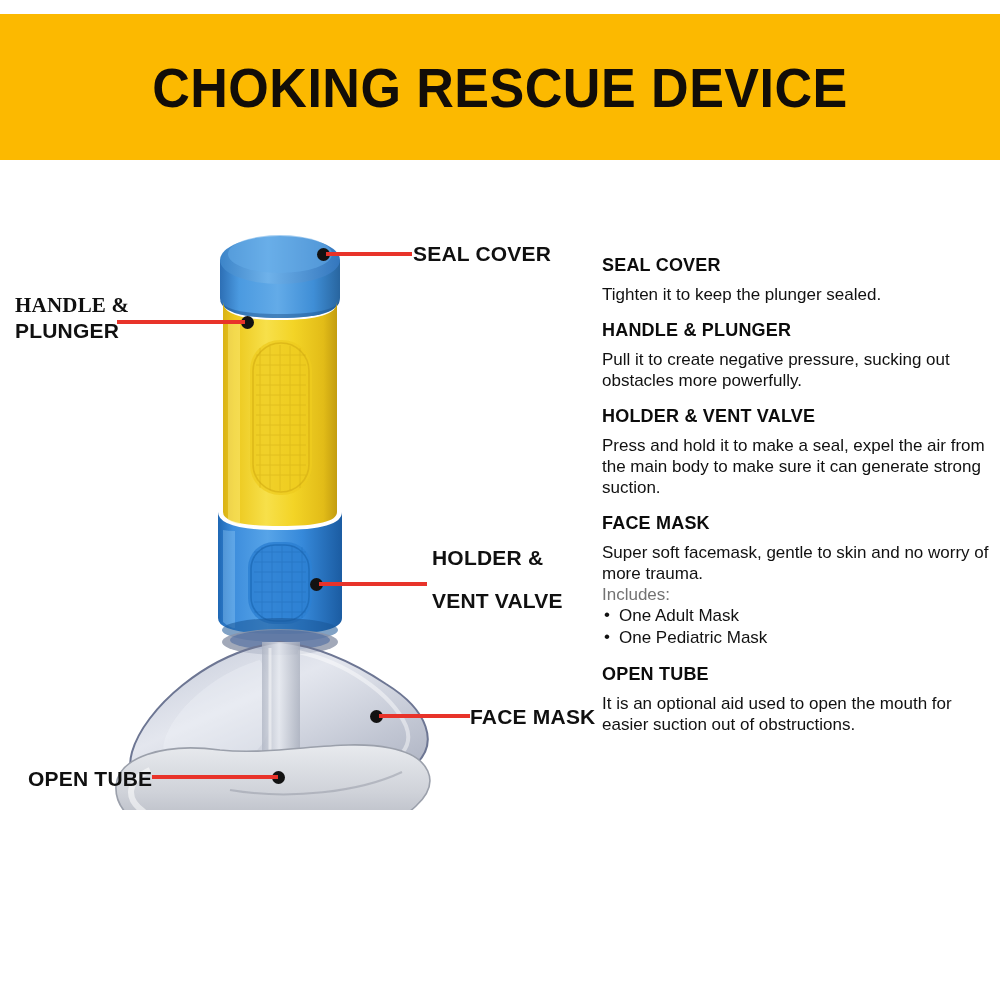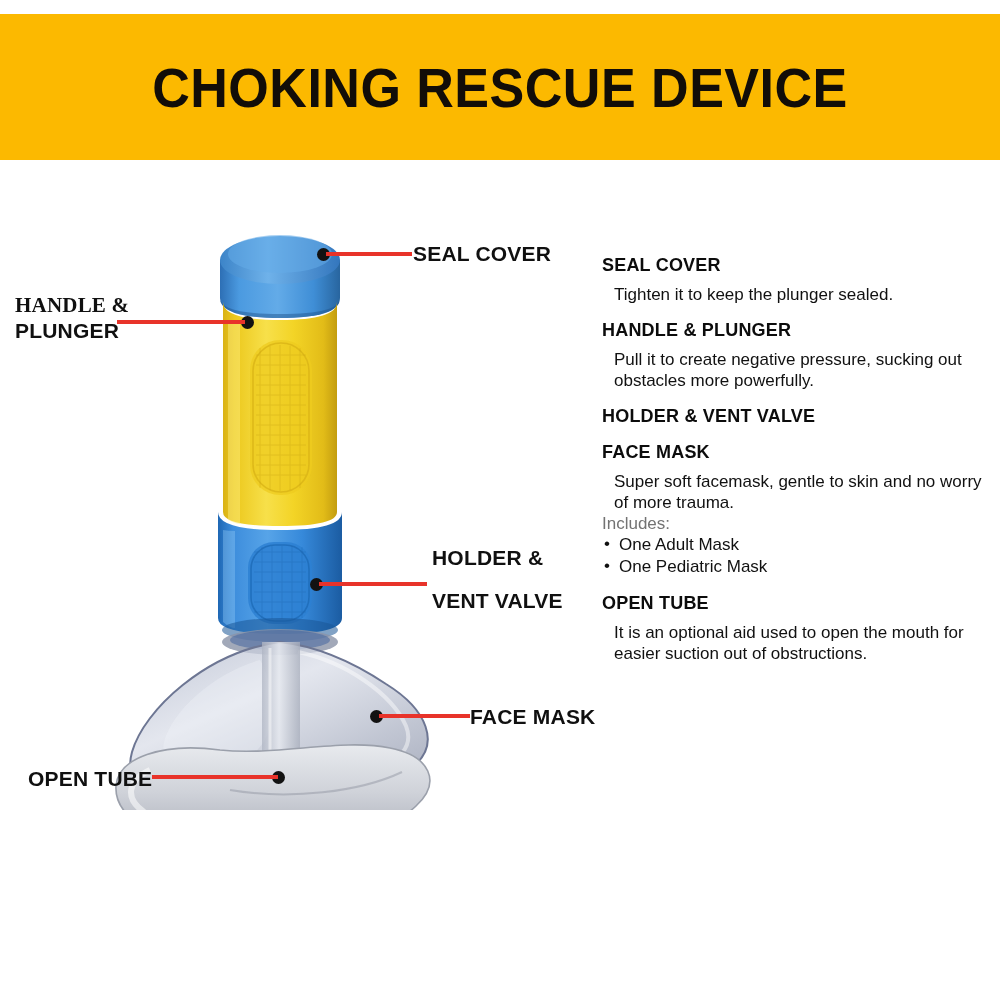--- a/index.html
+++ b/index.html
@@ -99,21 +99,20 @@
     color: #0c0c0c;
     letter-spacing: 0.2px;
     margin-bottom: 8px;
   }
   .desc-body {
     font-family: "Liberation Sans", sans-serif;
     font-size: 17px;
     font-weight: normal;
     color: #111111;
     line-height: 21px;
-    margin-left: 12px;
   }
   .desc-sub {
     font-family: "Liberation Sans", sans-serif;
     font-size: 17px;
     color: #737373;
     line-height: 21px;
   }
   .bullet-list {
     list-style: none;
     margin: 0;
@@ -337,20 +336,21 @@
       <div class="desc-body">Tighten it to keep the plunger sealed.</div>
     </div>
 
     <div class="desc-block">
       <div class="desc-heading">HANDLE &amp; PLUNGER</div>
       <div class="desc-body">Pull it to create negative pressure, sucking out obstacles more powerfully.</div>
     </div>
 
     <div class="desc-block">
       <div class="desc-heading">HOLDER &amp; VENT VALVE</div>
+      <div class="desc-body">Press and hold it to make a seal, expel the air from the main body to make sure it can generate strong suction.</div>
     </div>
 
     <div class="desc-block">
       <div class="desc-heading">FACE MASK</div>
       <div class="desc-body">Super soft facemask, gentle to skin and no worry of more trauma.</div>
       <div class="desc-sub">Includes:</div>
       <ul class="bullet-list">
         <li>One Adult Mask</li>
         <li>One Pediatric Mask</li>
       </ul>

